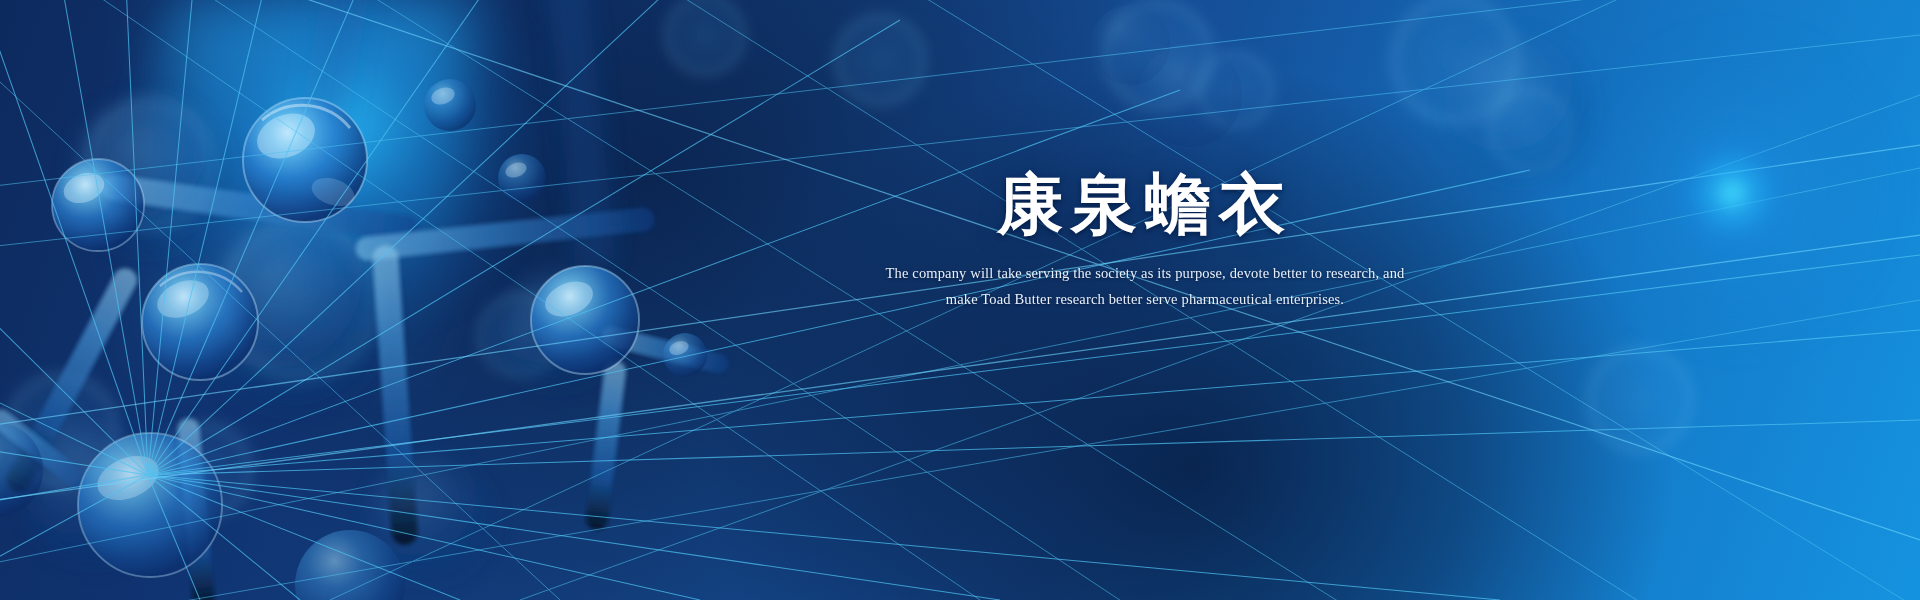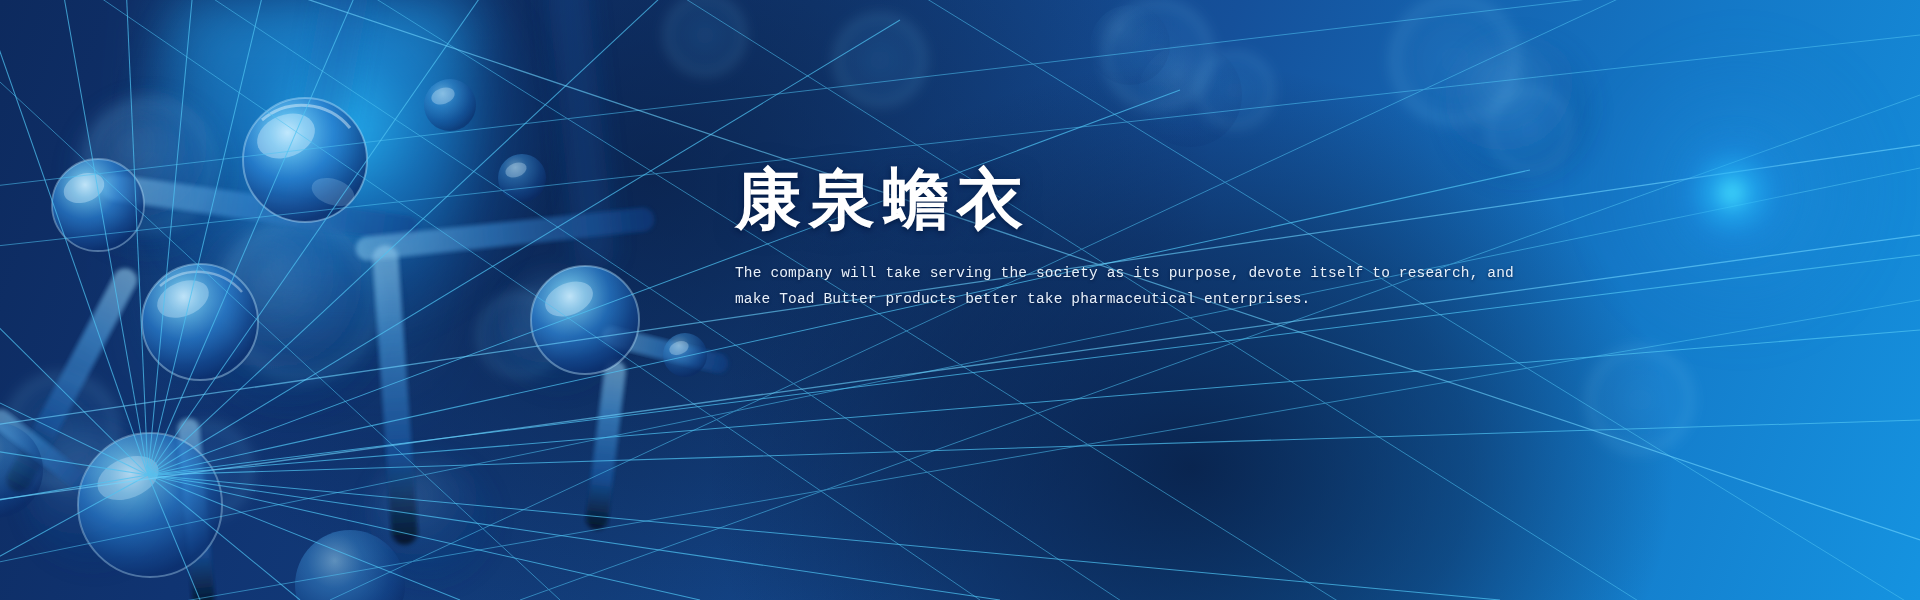--- a/index.html
+++ b/index.html
@@ -5,22 +5,23 @@
   html, body {
     margin: 0;
     padding: 0;
     background: #0a1f4a;
   }
   #banner {
     position: relative;
     width: 1920px;
     height: 600px;
     overflow: hidden;
-    font-family: Liberation Mono, monospace;
+    font-family: Liberation Serif, serif;
     background: #123a78;
+    text-align: center;
   }
 
   
   .bg-base {
     position: absolute;
     inset: 0;
     background:
       linear-gradient(110deg,
         #0d2a5e 0%,
         #103472 18%,
@@ -361,19 +362,19 @@
     <g stroke="#6fd6ff" fill="none" stroke-width="1.25" opacity="0.6">
       <line x1="-40" y1="430" x2="1920" y2="145"></line>
       <line x1="-40" y1="505" x2="1920" y2="235"></line>
       <line x1="250" y1="-20" x2="1920" y2="540"></line>
     </g>
   </svg>
 
   <div class="copy">
     <div class="title">康泉蟾衣</div>
     <div class="eng">
-      <span class="eng-line">The company will take serving the society as its purpose, devote itself to research, and</span>
-      <span class="eng-line">make Toad Butter products better take pharmaceutical enterprises.</span>
+      <span class="eng-line">The company will take serving the society as its purpose, devote better to research, and</span>
+      <span class="eng-line">make Toad Butter research better serve pharmaceutical enterprises.</span>
     </div>
   </div>
 
   <div class="glow-right"></div>
 </div>
 
 </body></html>

